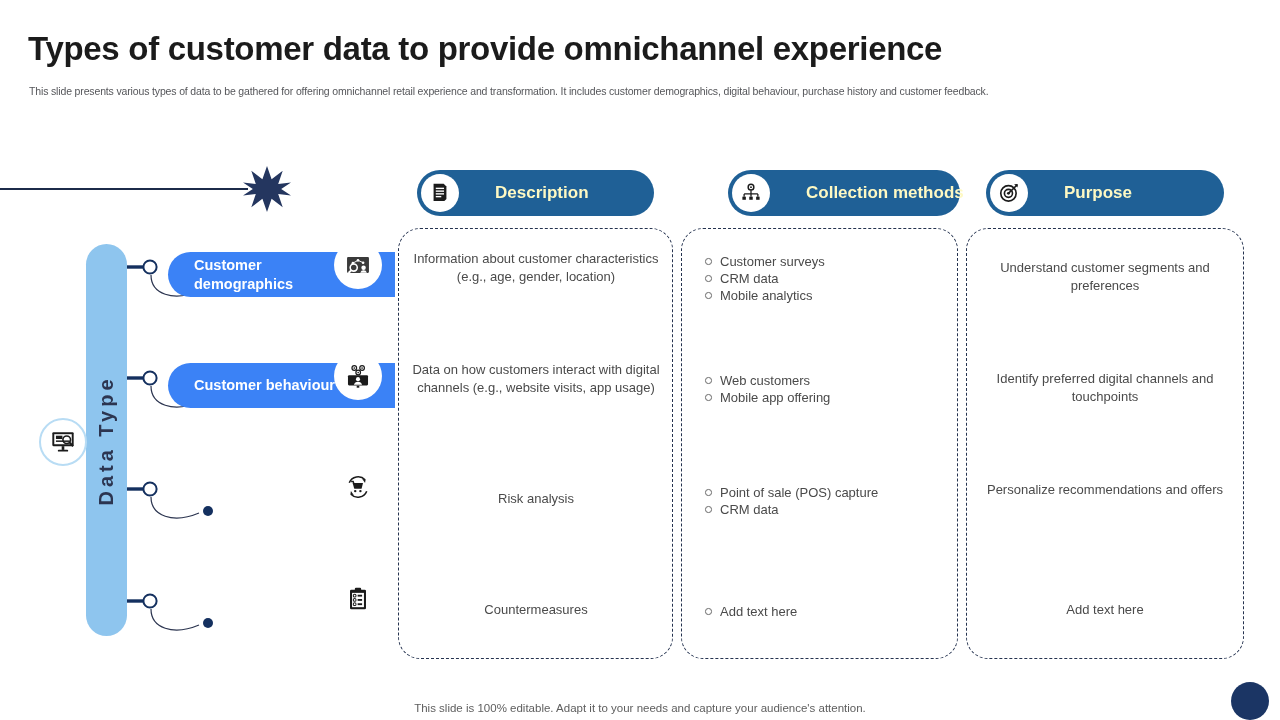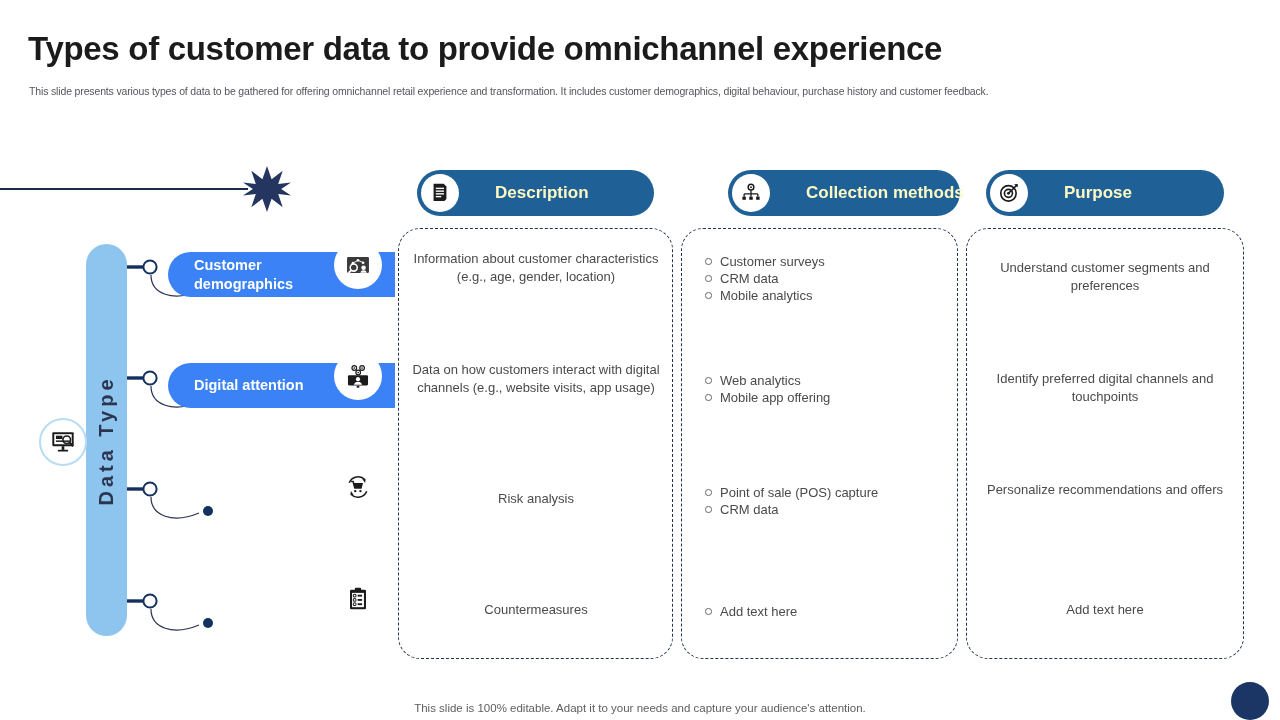--- a/index.html
+++ b/index.html
@@ -374,21 +374,21 @@
 </div>
 
 <div class="row-block" id="row-1">
   <svg class="row-connector" viewBox="0 0 130 90">
     <path d="M0 25 H16" stroke="#14305f" stroke-width="3.4" fill="none"></path>
     <circle cx="23" cy="25" r="6.6" fill="#ffffff" stroke="#14305f" stroke-width="2"></circle>
     <path d="M24 33 C24 52, 46 60, 72 49" stroke="#2c3550" stroke-width="1.2" fill="none"></path>
     <circle cx="81" cy="47" r="5" fill="#14305f"></circle>
   </svg>
   <div class="row-pill">
-    <div class="row-label">Digital attention</div>
+    <div class="row-label">Customer behaviour</div>
   </div>
   <div class="row-icon">
     <svg viewBox="0 0 28 28" width="26" height="26" aria-hidden="true">
       <circle cx="10" cy="5.4" r="2.5" fill="none" stroke="#1b1b1b" stroke-width="1.3"></circle>
       <circle cx="10" cy="5.4" r="0.9" fill="#1b1b1b"></circle>
       <circle cx="18.4" cy="5.4" r="2.5" fill="none" stroke="#1b1b1b" stroke-width="1.3"></circle>
       <circle cx="18.4" cy="5.4" r="0.9" fill="#1b1b1b"></circle>
       <circle cx="14.2" cy="10.2" r="2.5" fill="none" stroke="#1b1b1b" stroke-width="1.3"></circle>
       <circle cx="14.2" cy="10.2" r="0.9" fill="#1b1b1b"></circle>
       <rect x="3.2" y="13.2" width="21.6" height="11" rx="1.2" fill="#1b1b1b"></rect>
@@ -450,21 +450,21 @@
 
 <div class="cell coll r0-coll">
   <ul>
       <li>Customer surveys</li>
       <li>CRM data</li>
       <li>Mobile analytics</li>
     </ul>
 </div>
 <div class="cell coll r1-coll">
   <ul>
-      <li>Web analytics</li>
+      <li>Web customers</li>
       <li>Mobile app offering</li>
     </ul>
 </div>
 <div class="cell coll r2-coll">
   <ul>
       <li>Point of sale (POS) capture</li>
       <li>CRM data</li>
     </ul>
 </div>
 <div class="cell coll r3-coll">

